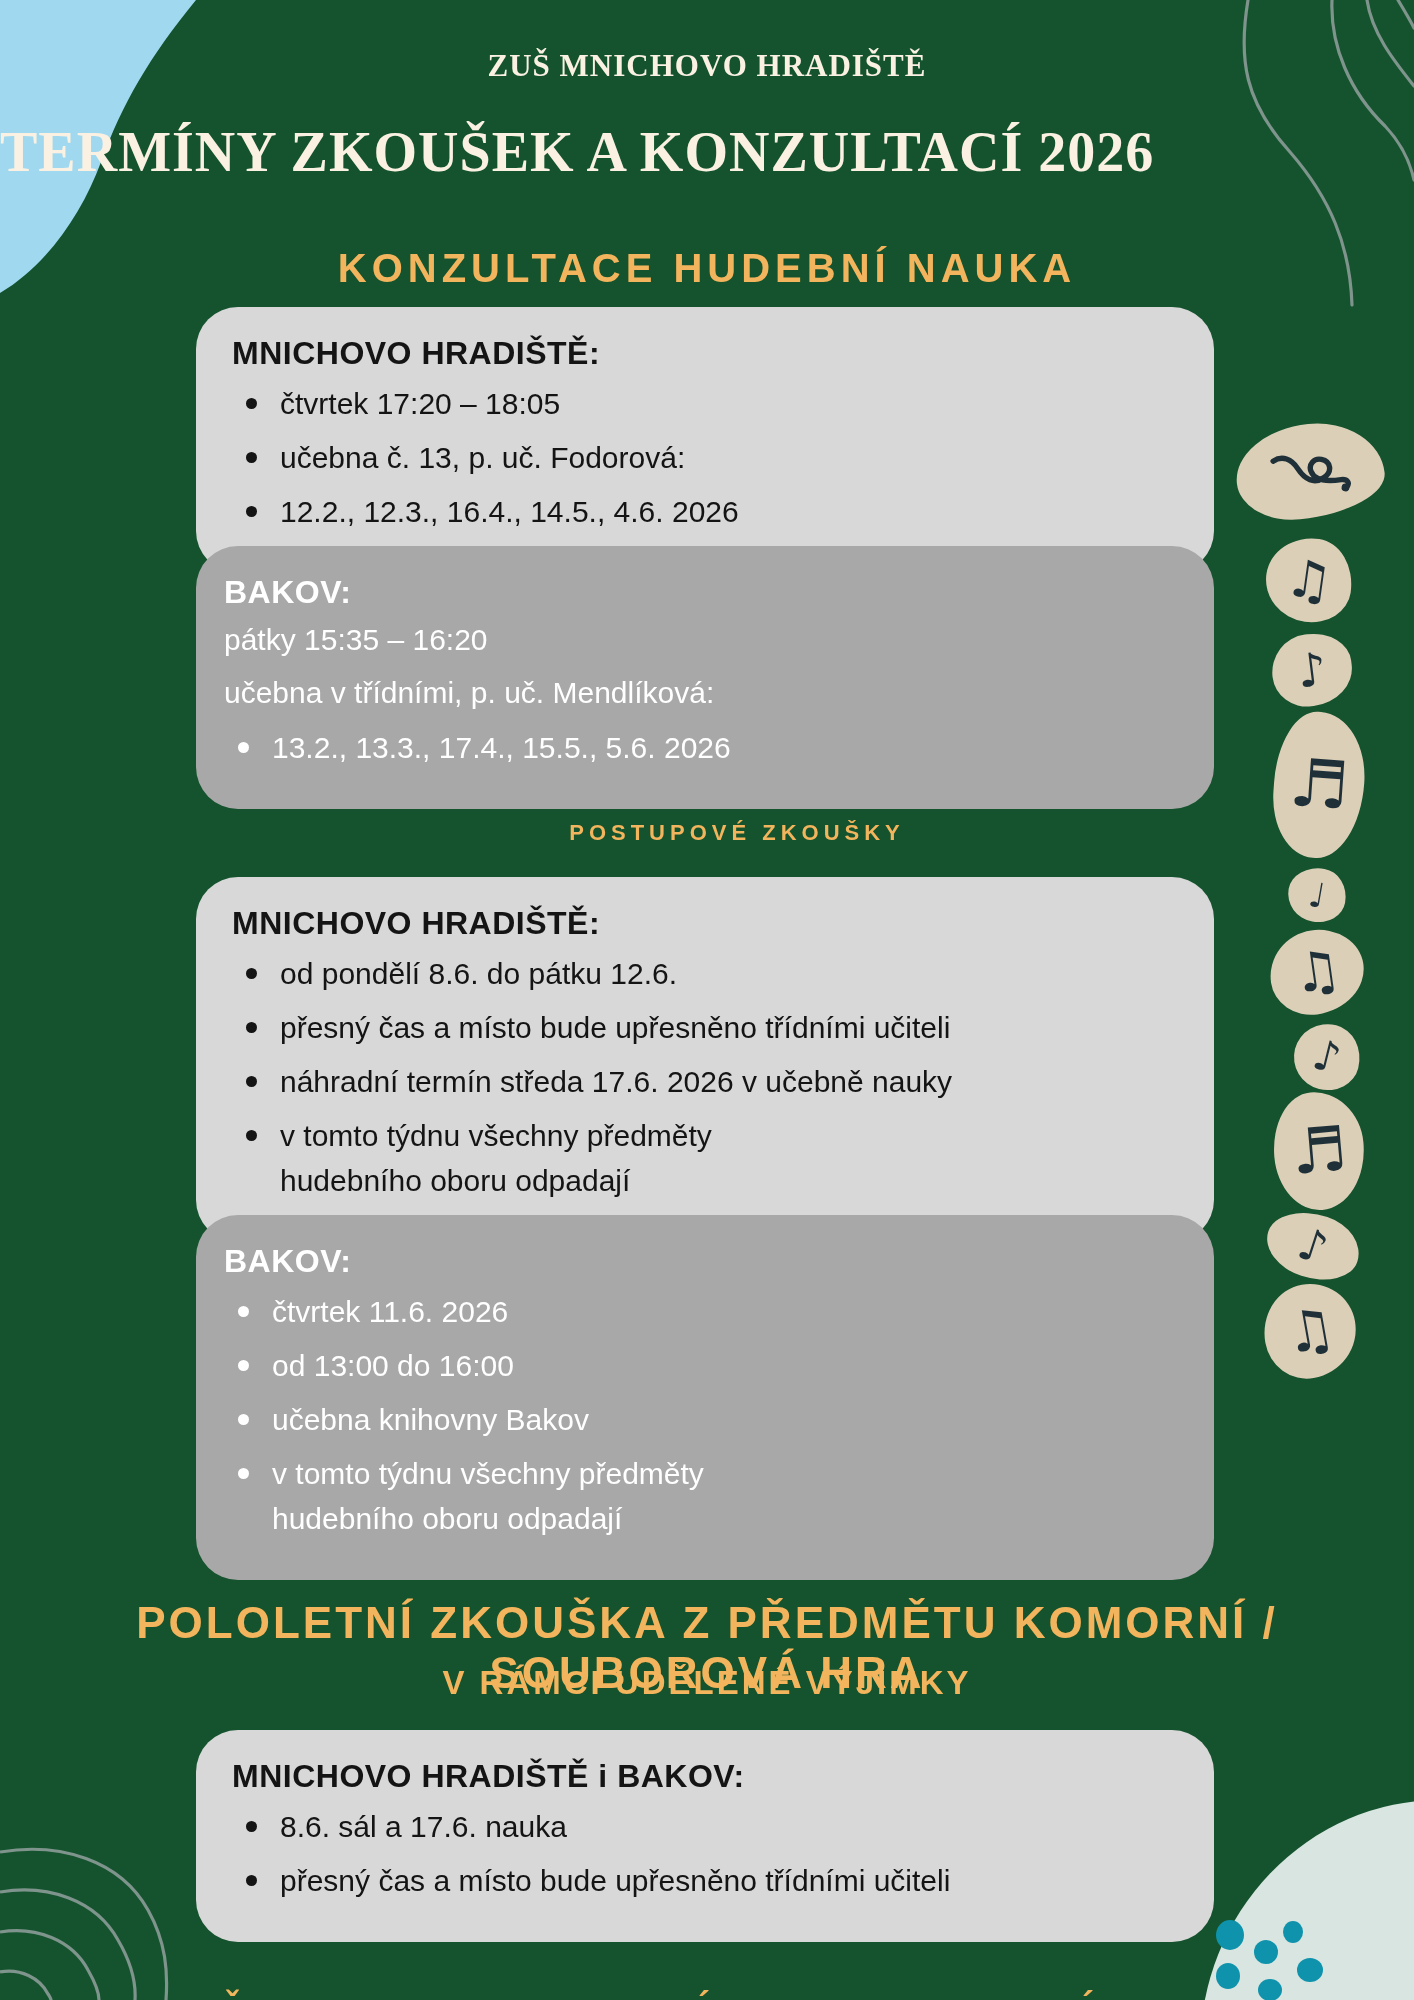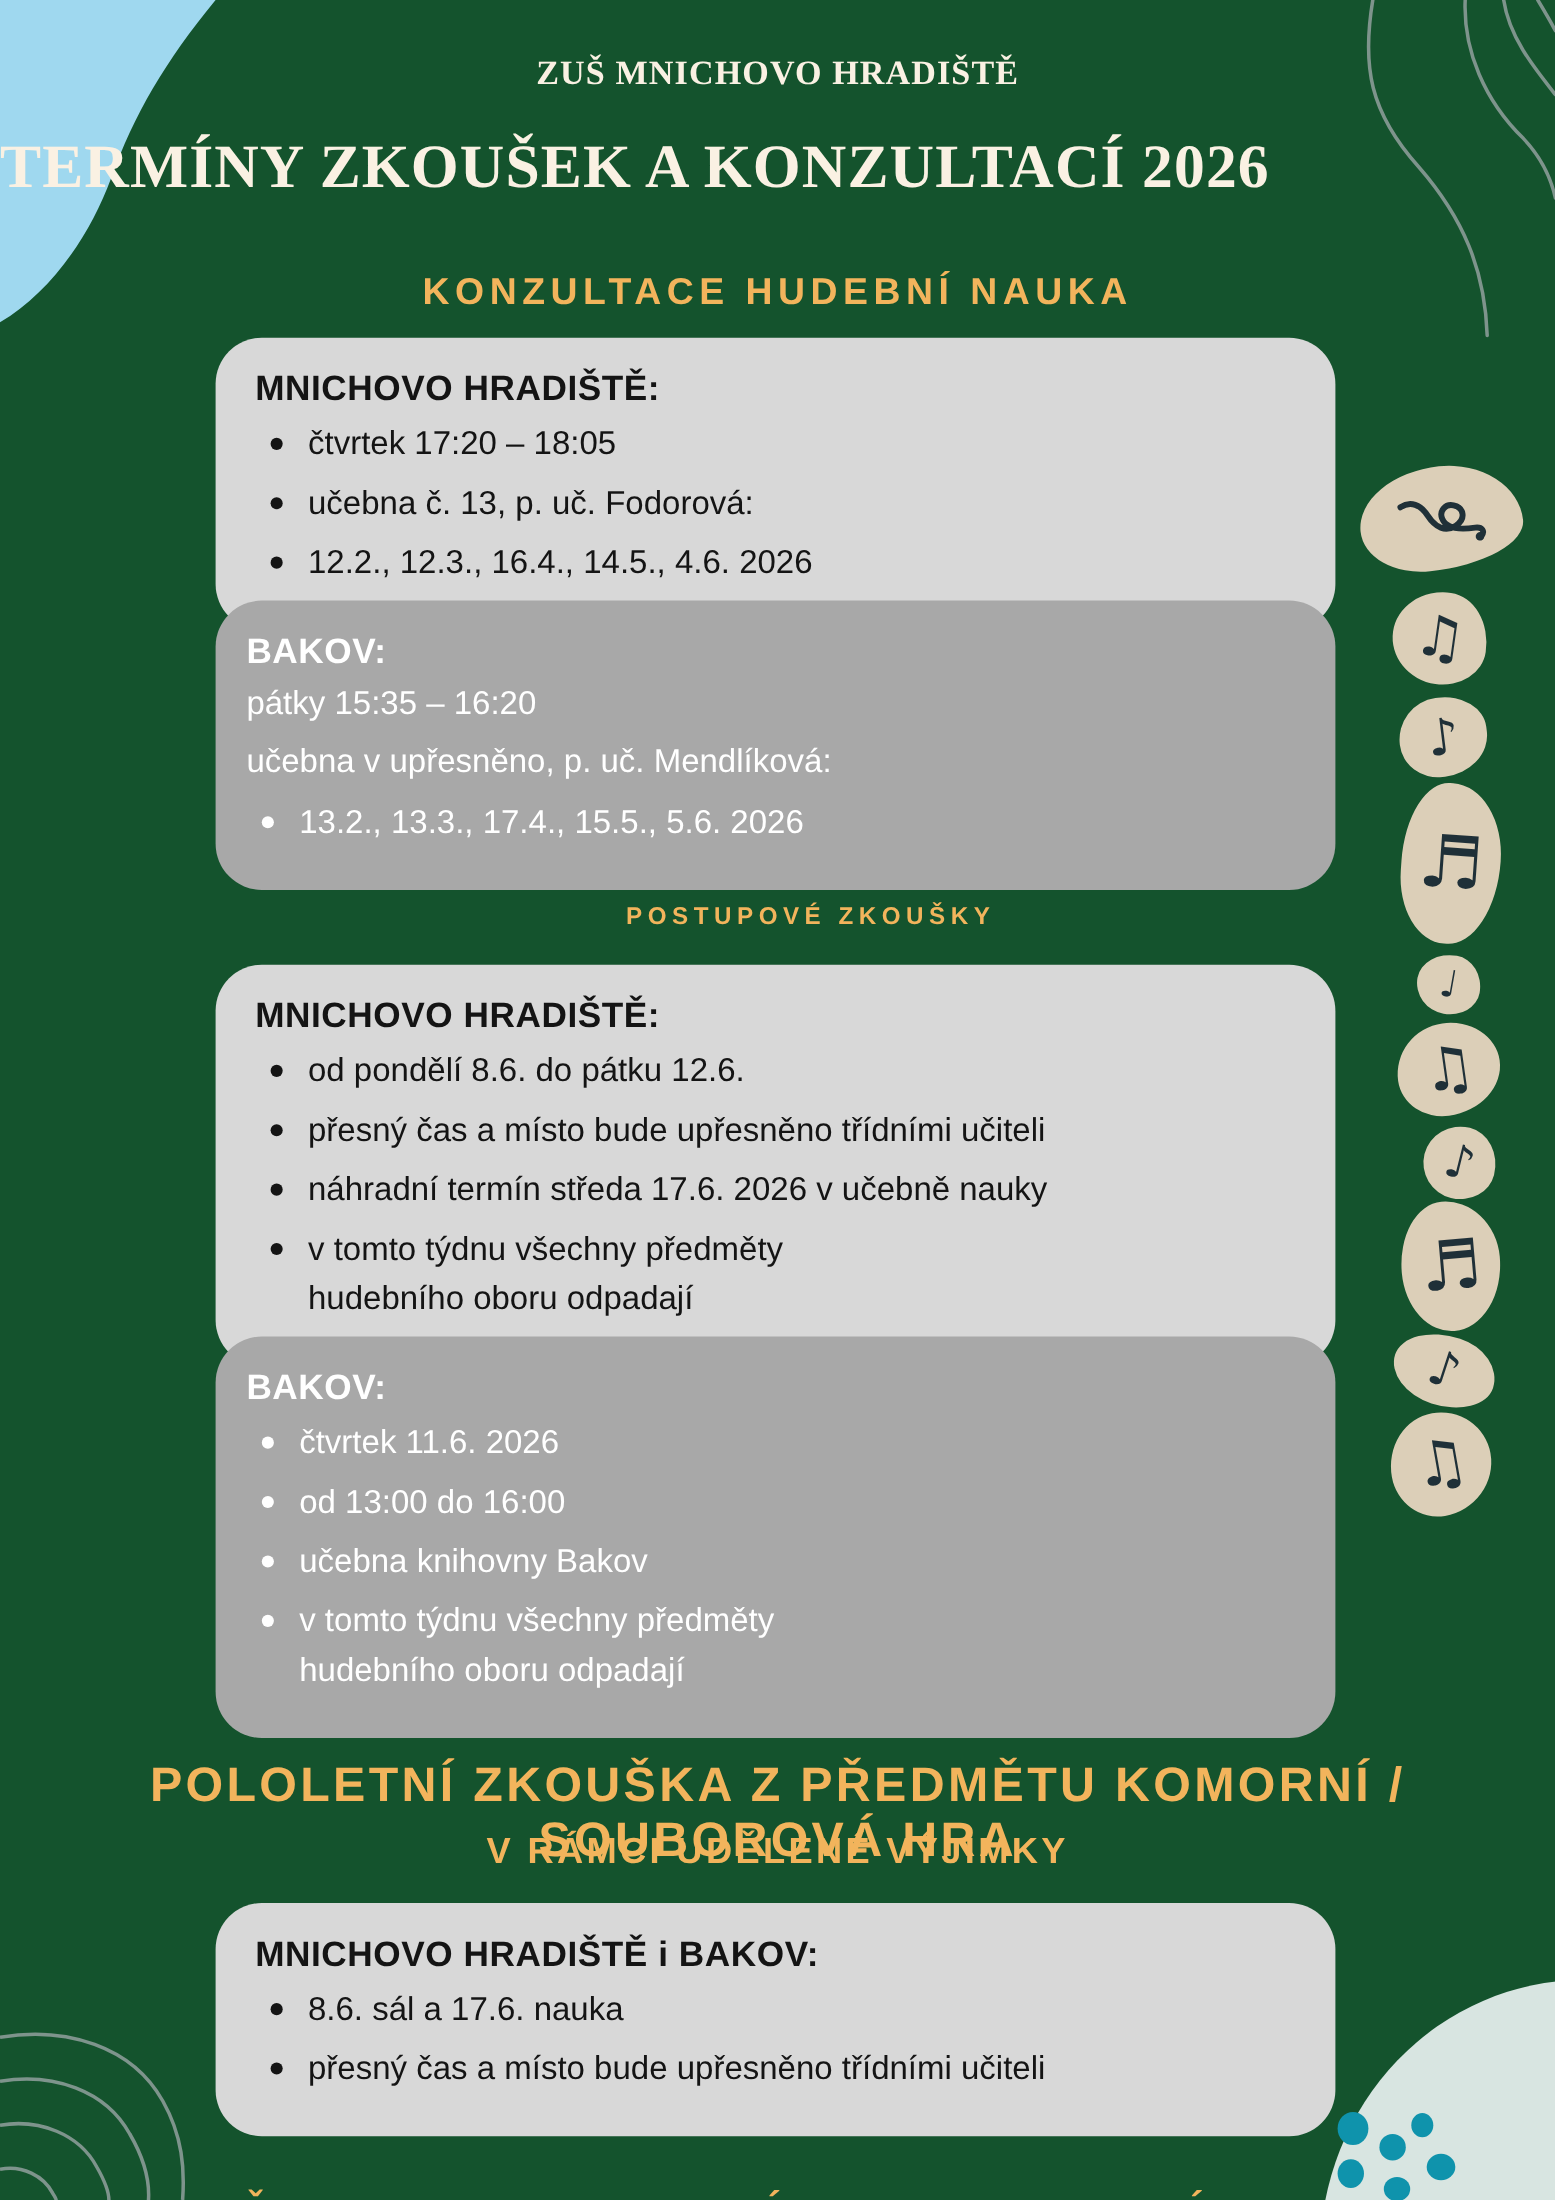--- a/index.html
+++ b/index.html
@@ -29,21 +29,21 @@
     font-weight:bold;font-size:56px;letter-spacing:1px;
     color:#faf1e3;
   }
 
   
   .sec-heading{
     position:absolute;left:0;width:100%;
     text-align:center;
     font-weight:bold;color:#f2b45c;
   }
-  .h1{top:246px;font-size:34px;letter-spacing:5px;}
+  .h1{top:246px;font-size:40px;letter-spacing:5px;}
   .h2{top:820px;font-size:22px;letter-spacing:5px;margin-left:30px;}
   .h3a{top:1598px;font-size:44px;letter-spacing:3px;}
   .h3b{top:1664px;font-size:33px;letter-spacing:3px;}
 
   
   .card{
     position:absolute;left:196px;width:1018px;
     border-radius:42px;
     padding:24px 44px 30px 36px;
     box-sizing:border-box;
@@ -147,21 +147,21 @@
         <li>čtvrtek 17:20 – 18:05</li>
         <li>učebna č. 13, p. uč. Fodorová:</li>
         <li>12.2., 12.3., 16.4., 14.5., 4.6. 2026</li>
       </ul>
   </div>
 
   <div class="card dark card01">
     <div class="card-title">BAKOV:</div>
     <div class="card-lines">
         <div class="card-line">pátky 15:35 – 16:20</div>
-        <div class="card-line">učebna v upřesněno, p. uč. Mendlíková:</div>
+        <div class="card-line">učebna v třídními, p. uč. Mendlíková:</div>
       </div>
     <ul class="card-bullets">
         <li>13.2., 13.3., 17.4., 15.5., 5.6. 2026</li>
       </ul>
   </div>
 
   <div class="sec-heading h2">POSTUPOVÉ ZKOUŠKY</div>
 
   <div class="card light card10">
     <div class="card-title">MNICHOVO HRADIŠTĚ:</div>

